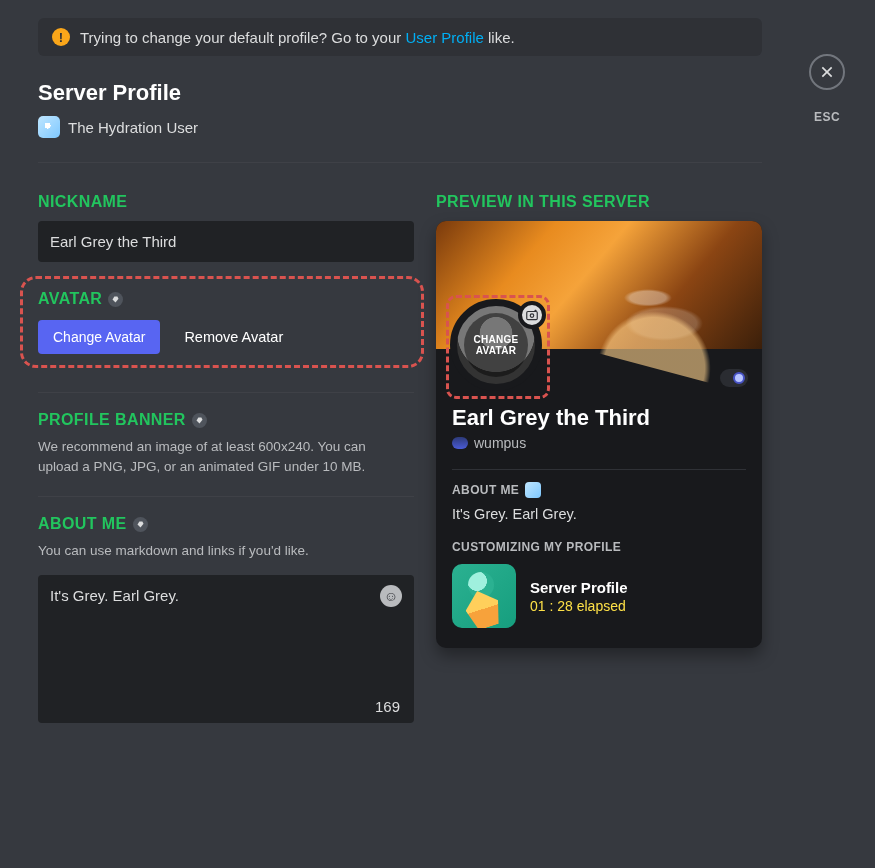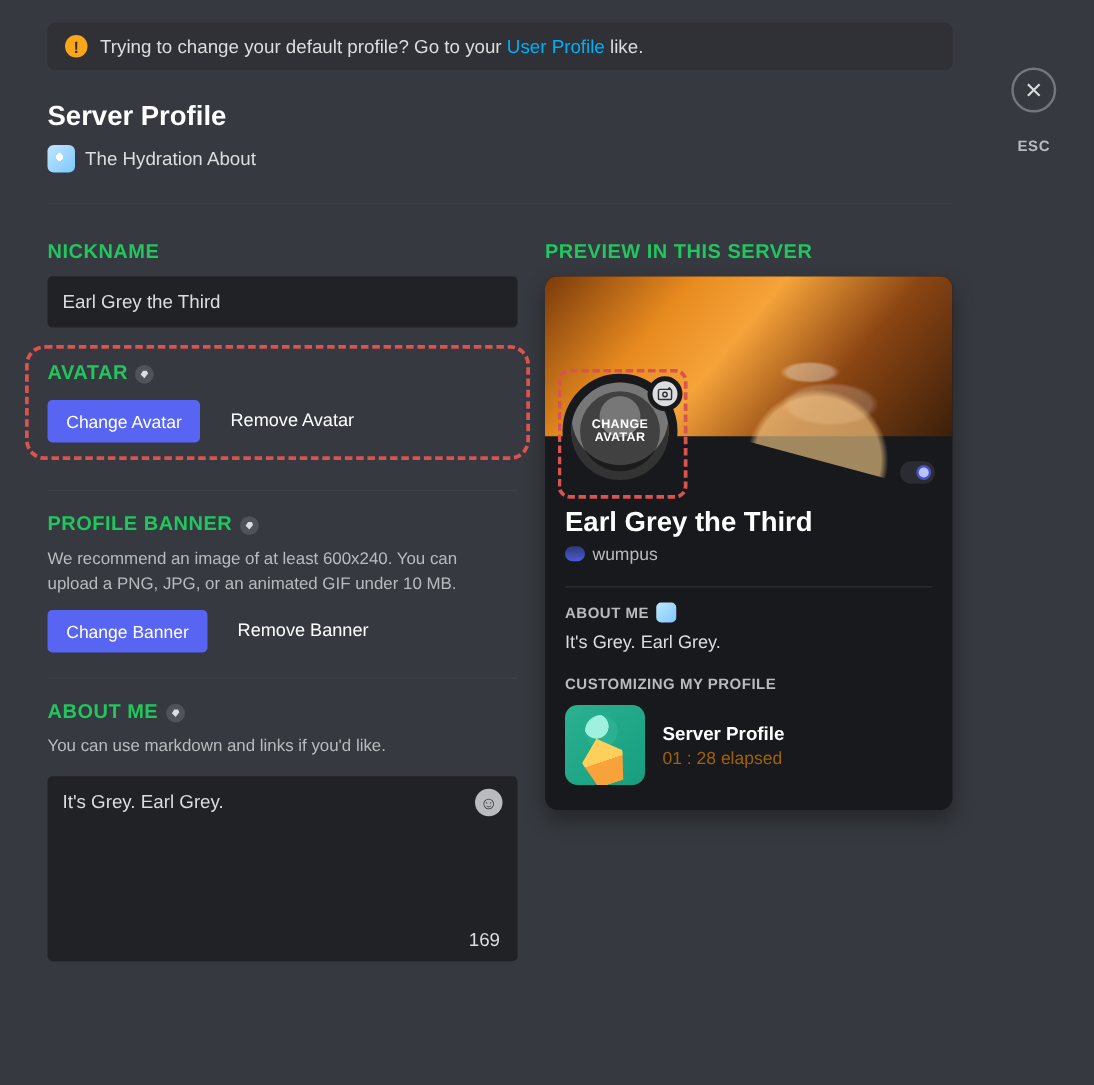--- a/index.html
+++ b/index.html
@@ -240,21 +240,21 @@
     content:"";position:absolute;left:16px;top:8px;width:26px;height:26px;border-radius:50%;
     background: radial-gradient(circle at 35% 35%, #9ff0de 0 40%, #2bb191 42%);
   }
   .act-ico::after{
     content:"";position:absolute;left:14px;top:26px;width:34px;height:38px;
     background: linear-gradient(180deg,#ffcf5b 0 50%,#f7a23b 50%);
     clip-path: polygon(50% 0,100% 40%,80% 100%,20% 100%,0 40%);
     transform: rotate(-18deg);
   }
   .act-title{color:#fff;font-size:15px;font-weight:700;}
-  .act-sub{color:#a16207;font-size:14px;margin-top:2px;}
+  .act-sub{color:#fde047;font-size:14px;margin-top:2px;}
 
   .pv-sect2 { margin-top:18px; }
 
 </style>
 </head>
 <body>
 
 <div class="closer">
   <div class="close-circle">
     <svg viewBox="0 0 24 24">
@@ -270,21 +270,21 @@
     <span class="warn">!</span>
     <span>
       <span>Trying to change your default profile? Go to your </span><a href="#">User Profile</a><span> like.</span>
     </span>
   </div>
 
   <div class="title-block">
     <h1>Server Profile</h1>
     <div class="server-row">
       <span class="server-ico"></span>
-      <span>The Hydration About</span>
+      <span>The Hydration User</span>
     </div>
   </div>
 
   <hr class="divider">
 
   <div class="columns">
 
     <div class="left">
       <div class="sect-label">Nickname</div>
       <input class="text-input" value="Earl Grey the Third" style="">
@@ -309,24 +309,20 @@
 
       <div class="sect-label">
         <span>Profile Banner</span>
         <span class="nitro-badge">
           <svg viewBox="0 0 24 24">
               <path d="M4 12l5-8h8l3 6-8 10z"></path>
             </svg>
         </span>
       </div>
       <div class="helper">We recommend an image of at least 600x240. You can upload a PNG, JPG, or an animated GIF under 10 MB.</div>
-      <div class="btn-row">
-        <button class="btn">Change Banner</button>
-        <button class="btn-link">Remove Banner</button>
-      </div>
 
       <hr class="divider tight">
 
       <div class="sect-label">
         <span>About Me</span>
         <span class="nitro-badge">
           <svg viewBox="0 0 24 24">
               <path d="M4 12l5-8h8l3 6-8 10z"></path>
             </svg>
         </span>

